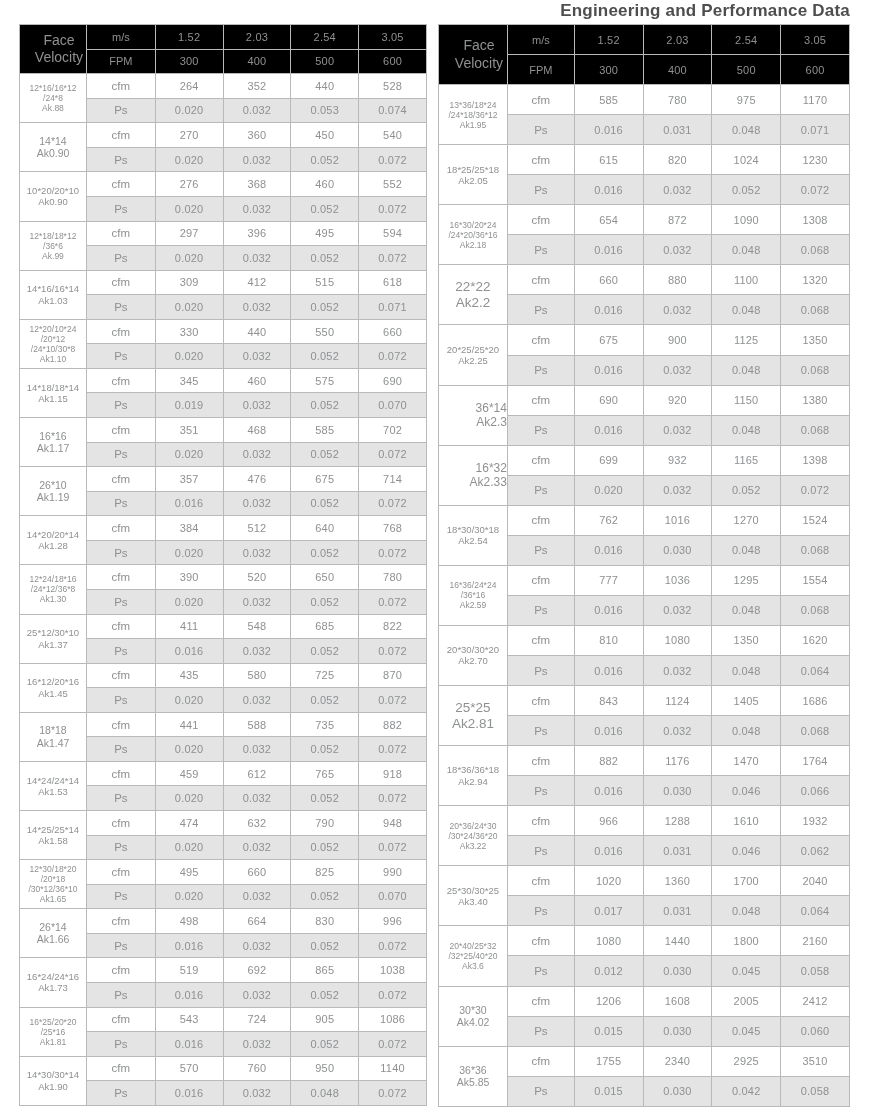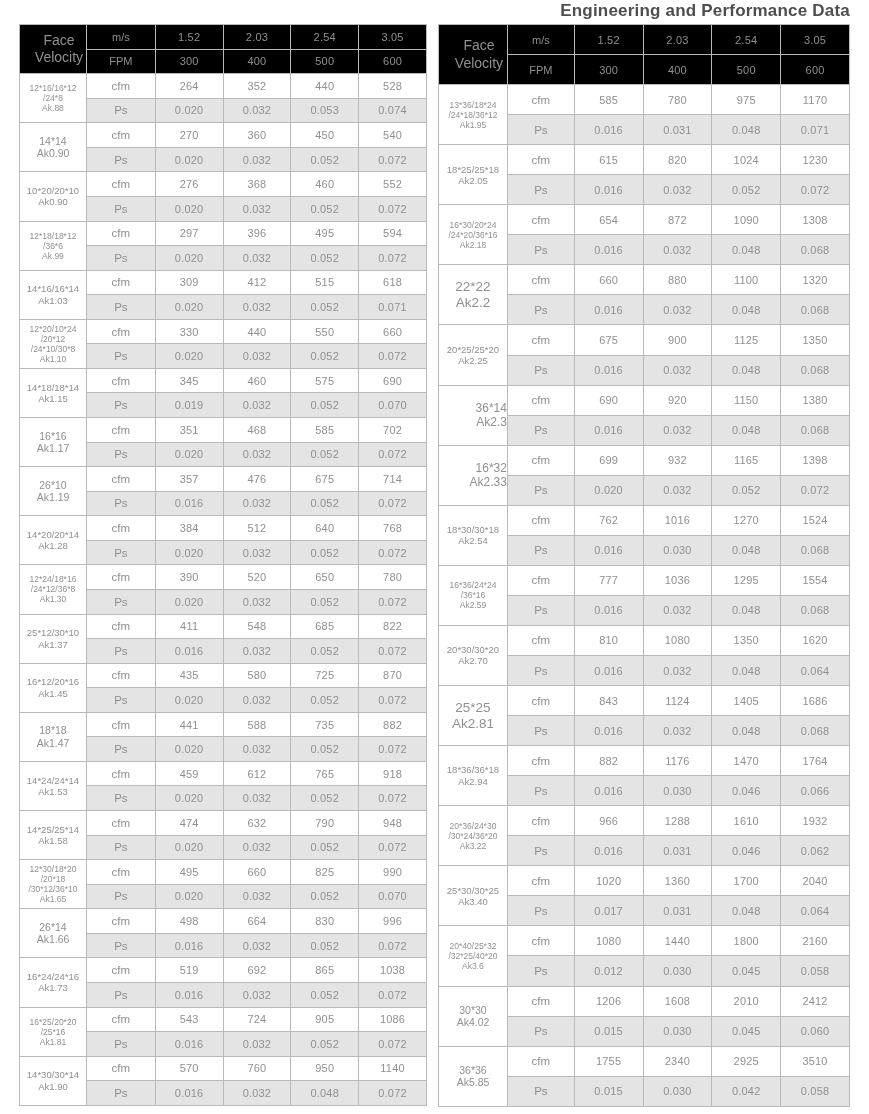--- a/index.html
+++ b/index.html
@@ -757,21 +757,21 @@
             <td class="val">0.058</td>
           </tr>
           <tr>
             <td class="lab base" rowspan="2">
               <div>30*30</div>
               <div>Ak4.02</div>
             </td>
             <td class="unit">cfm</td>
             <td class="val">1206</td>
             <td class="val">1608</td>
-            <td class="val">2010</td>
+            <td class="val">2005</td>
             <td class="val">2412</td>
           </tr>
           <tr class="ps">
             <td class="unit">Ps</td>
             <td class="val">0.015</td>
             <td class="val">0.030</td>
             <td class="val">0.045</td>
             <td class="val">0.060</td>
           </tr>
           <tr>

